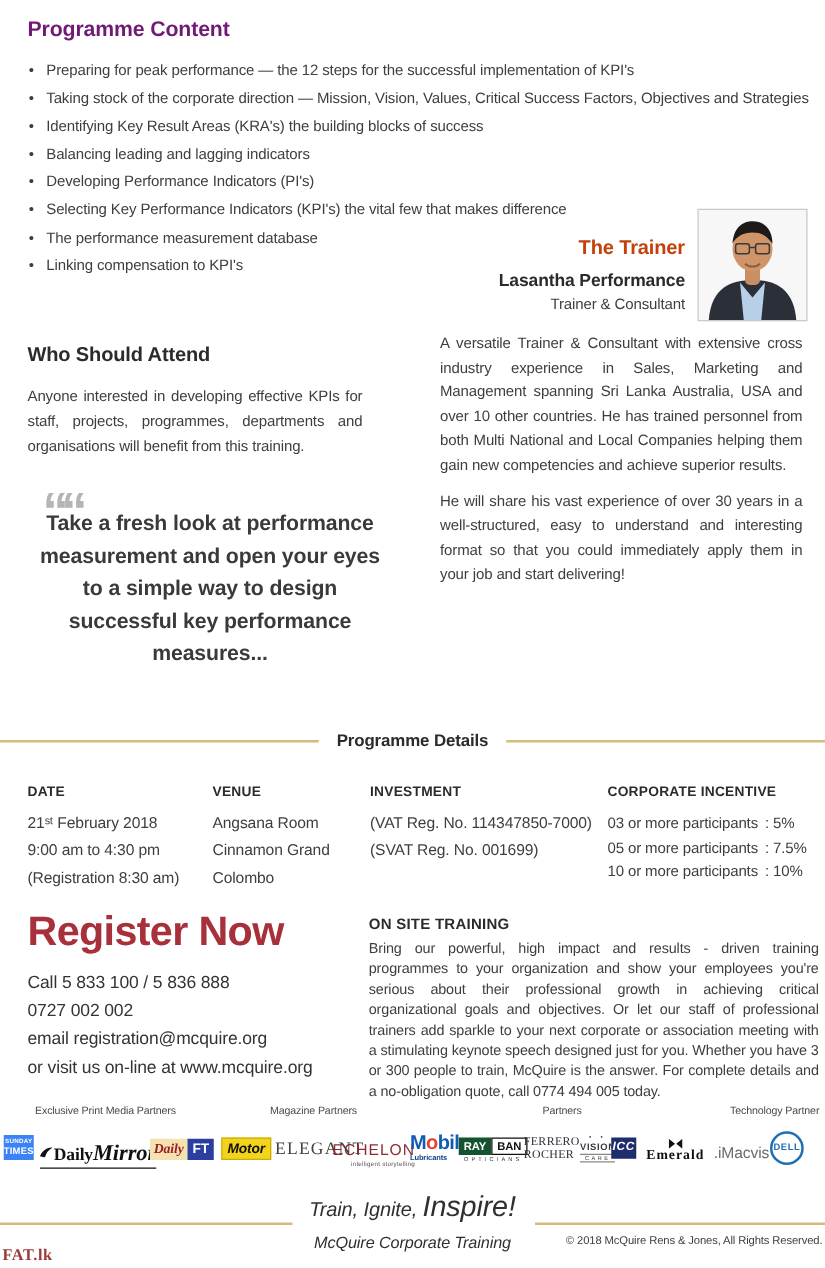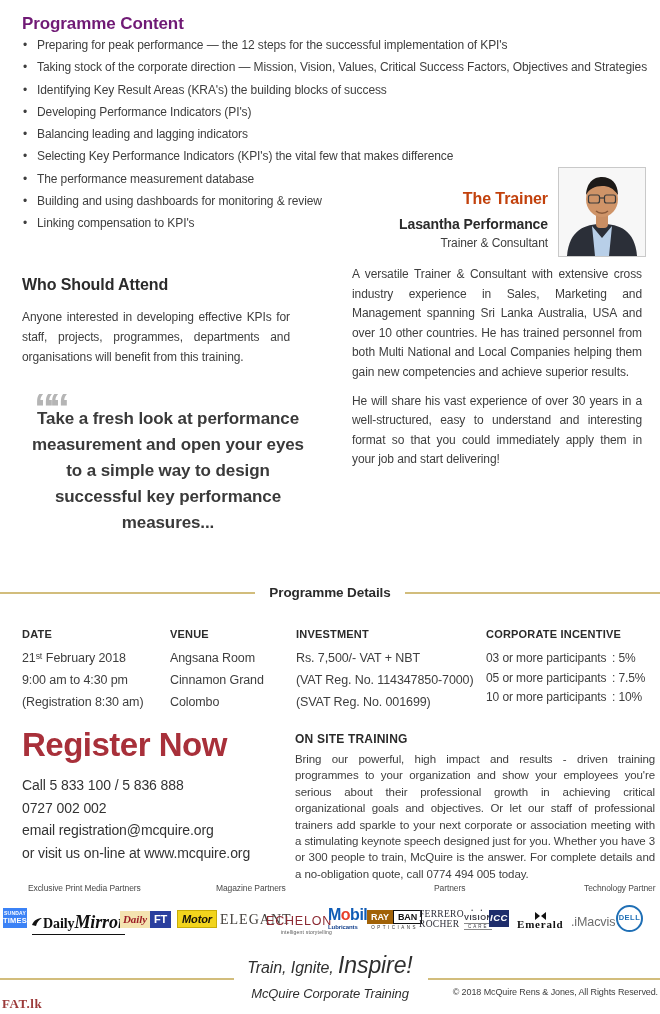--- a/index.html
+++ b/index.html
@@ -3,21 +3,21 @@
 <meta charset="utf-8">
 <style>
   * { margin:0; padding:0; box-sizing:border-box; }
   html,body { background:#ffffff; }
   body { font-family:"Liberation Sans", sans-serif; color:#3e3e3e; }
   .page { position:relative; width:660px; height:1014px; background:#fff; overflow:hidden; letter-spacing:-0.1px; }
 
   
   .content-section { position:absolute; left:22px; top:14px; width:618px; }
   .section-title { font-size:17px; font-weight:bold; color:#701a75; }
-  .bullets { list-style:none; margin-top:0; }
+  .bullets { list-style:none; margin-top:11px; }
   .bullets li { position:relative; font-size:12px; line-height:22.3px; color:#3e3e3e; padding-left:15px; white-space:nowrap; }
   .bullets li::before { content:"•"; position:absolute; left:1px; top:0; color:#3e3e3e; }
 
   
   .trainer-head { position:absolute; top:190px; left:348px; width:200px; text-align:right; }
   .trainer-head .t1 { font-size:16px; font-weight:bold; color:#c2410c; }
   .trainer-head .t2 { font-size:14px; font-weight:bold; color:#2b2b2b; margin-top:8px; }
   .trainer-head .t3 { font-size:12px; color:#3e3e3e; margin-top:4px; }
   .trainer-photo { position:absolute; left:558px; top:167px; width:88px; height:90px; border:1px solid #c9c9c9; background:#f7f7f7; }
   .trainer-photo svg { display:block; width:100%; height:100%; }
@@ -83,21 +83,21 @@
   .logo-elegant { left:220px; top:912px; font-family:"Liberation Serif", serif; font-size:14px; letter-spacing:1px; color:#44403c; }
   .logo-echelon { left:266px; top:911px; color:#8c2a33; text-align:right; }
   .logo-echelon .ech { font-size:12.5px; letter-spacing:0.8px; }
   .logo-echelon .ech-tag { display:block; font-size:5px; color:#555; letter-spacing:0.2px; margin-top:0px; }
   .logo-mobil { left:328px; top:906px; }
   .logo-mobil .mob { font-size:16px; font-weight:bold; color:#0f5bb5; letter-spacing:-0.5px; }
   .logo-mobil .mob .o-red { color:#e8402a; }
   .logo-mobil .mob-sub { display:block; font-size:6px; font-weight:bold; color:#14418c; margin-top:0px; }
   .logo-rayban { left:367px; top:910px; }
   .logo-rayban .rb-row { display:flex; }
-  .logo-rayban .rb1 { background:#a16207; color:#fff; font-weight:bold; font-size:9px; padding:2px 4px; }
+  .logo-rayban .rb1 { background:#14532d; color:#fff; font-weight:bold; font-size:9px; padding:2px 4px; }
   .logo-rayban .rb2 { background:#fff; color:#111; font-weight:bold; font-size:9px; padding:1px 4px; border:1.5px solid #111; }
   .logo-rayban .rb-sub { display:block; font-size:4.5px; letter-spacing:2.5px; color:#333; margin-top:1px; text-align:center; }
   .logo-ferrero { left:419px; top:910px; font-size:9.5px; line-height:9.5px; letter-spacing:0.3px; color:#2e2e38; font-family:"Liberation Serif", serif; }
   .logo-vision { left:464px; top:907px; text-align:center; color:#3a3a44; }
   .logo-vision .vis-dots { display:block; font-size:5px; letter-spacing:3px; }
   .logo-vision .vis1 { display:block; font-size:7.5px; font-weight:bold; letter-spacing:0.5px; }
   .logo-vision .vis2 { display:block; font-size:4.5px; letter-spacing:2px; border-top:1px solid #888; border-bottom:1px solid #888; margin-top:1px; }
   .logo-icc { left:489px; top:910px; width:20px; height:17px; background:#1e2d6b; color:#fff; font-weight:bold; font-style:italic; font-size:9.5px; text-align:center; padding-top:2px; letter-spacing:0.5px; }
   .logo-emerald { left:517px; top:906px; text-align:center; color:#111; }
   .logo-emerald .bowtie { display:block; height:8px; }
@@ -120,25 +120,24 @@
 <body>
 
 <div class="page">
 
   <div class="content-section">
     <h1 class="section-title">Programme Content</h1>
     <ul class="bullets">
       <li>Preparing for peak performance — the 12 steps for the successful implementation of KPI's</li>
       <li>Taking stock of the corporate direction — Mission, Vision, Values, Critical Success Factors, Objectives and Strategies</li>
       <li>Identifying Key Result Areas (KRA's) the building blocks of success</li>
+      <li>Balancing leading and lagging indicators</li>
       <li>Developing Performance Indicators (PI's)</li>
-      <li>Balancing leading and lagging indicators</li>
       <li>Selecting Key Performance Indicators (KPI's) the vital few that makes difference</li>
       <li>The performance measurement database</li>
-      <li>Building and using dashboards for monitoring &amp; review</li>
       <li>Linking compensation to KPI's</li>
     </ul>
   </div>
 
   <div class="trainer-head">
     <div class="t1">The Trainer</div>
     <div class="t2">Lasantha Performance</div>
     <div class="t3">Trainer &amp; Consultant</div>
   </div>
   <div class="trainer-photo">
@@ -190,21 +189,20 @@
       <div class="dlabel">VENUE</div>
       <div class="dbody">
         <div class="dline">Angsana Room</div>
         <div class="dline">Cinnamon Grand</div>
         <div class="dline">Colombo</div>
       </div>
     </div>
     <div class="dcol col-investment">
       <div class="dlabel">INVESTMENT</div>
       <div class="dbody">
-        <div class="dline">Rs. 7,500/- VAT + NBT</div>
         <div class="dline">(VAT Reg. No. 114347850-7000)</div>
         <div class="dline">(SVAT Reg. No. 001699)</div>
       </div>
     </div>
     <div class="dcol col-incentive">
       <div class="dlabel">CORPORATE INCENTIVE</div>
       <div class="dbody">
         <div class="inc-row">
           <span class="inc-label">03 or more participants</span>
           <span class="inc-value">: 5%</span>

